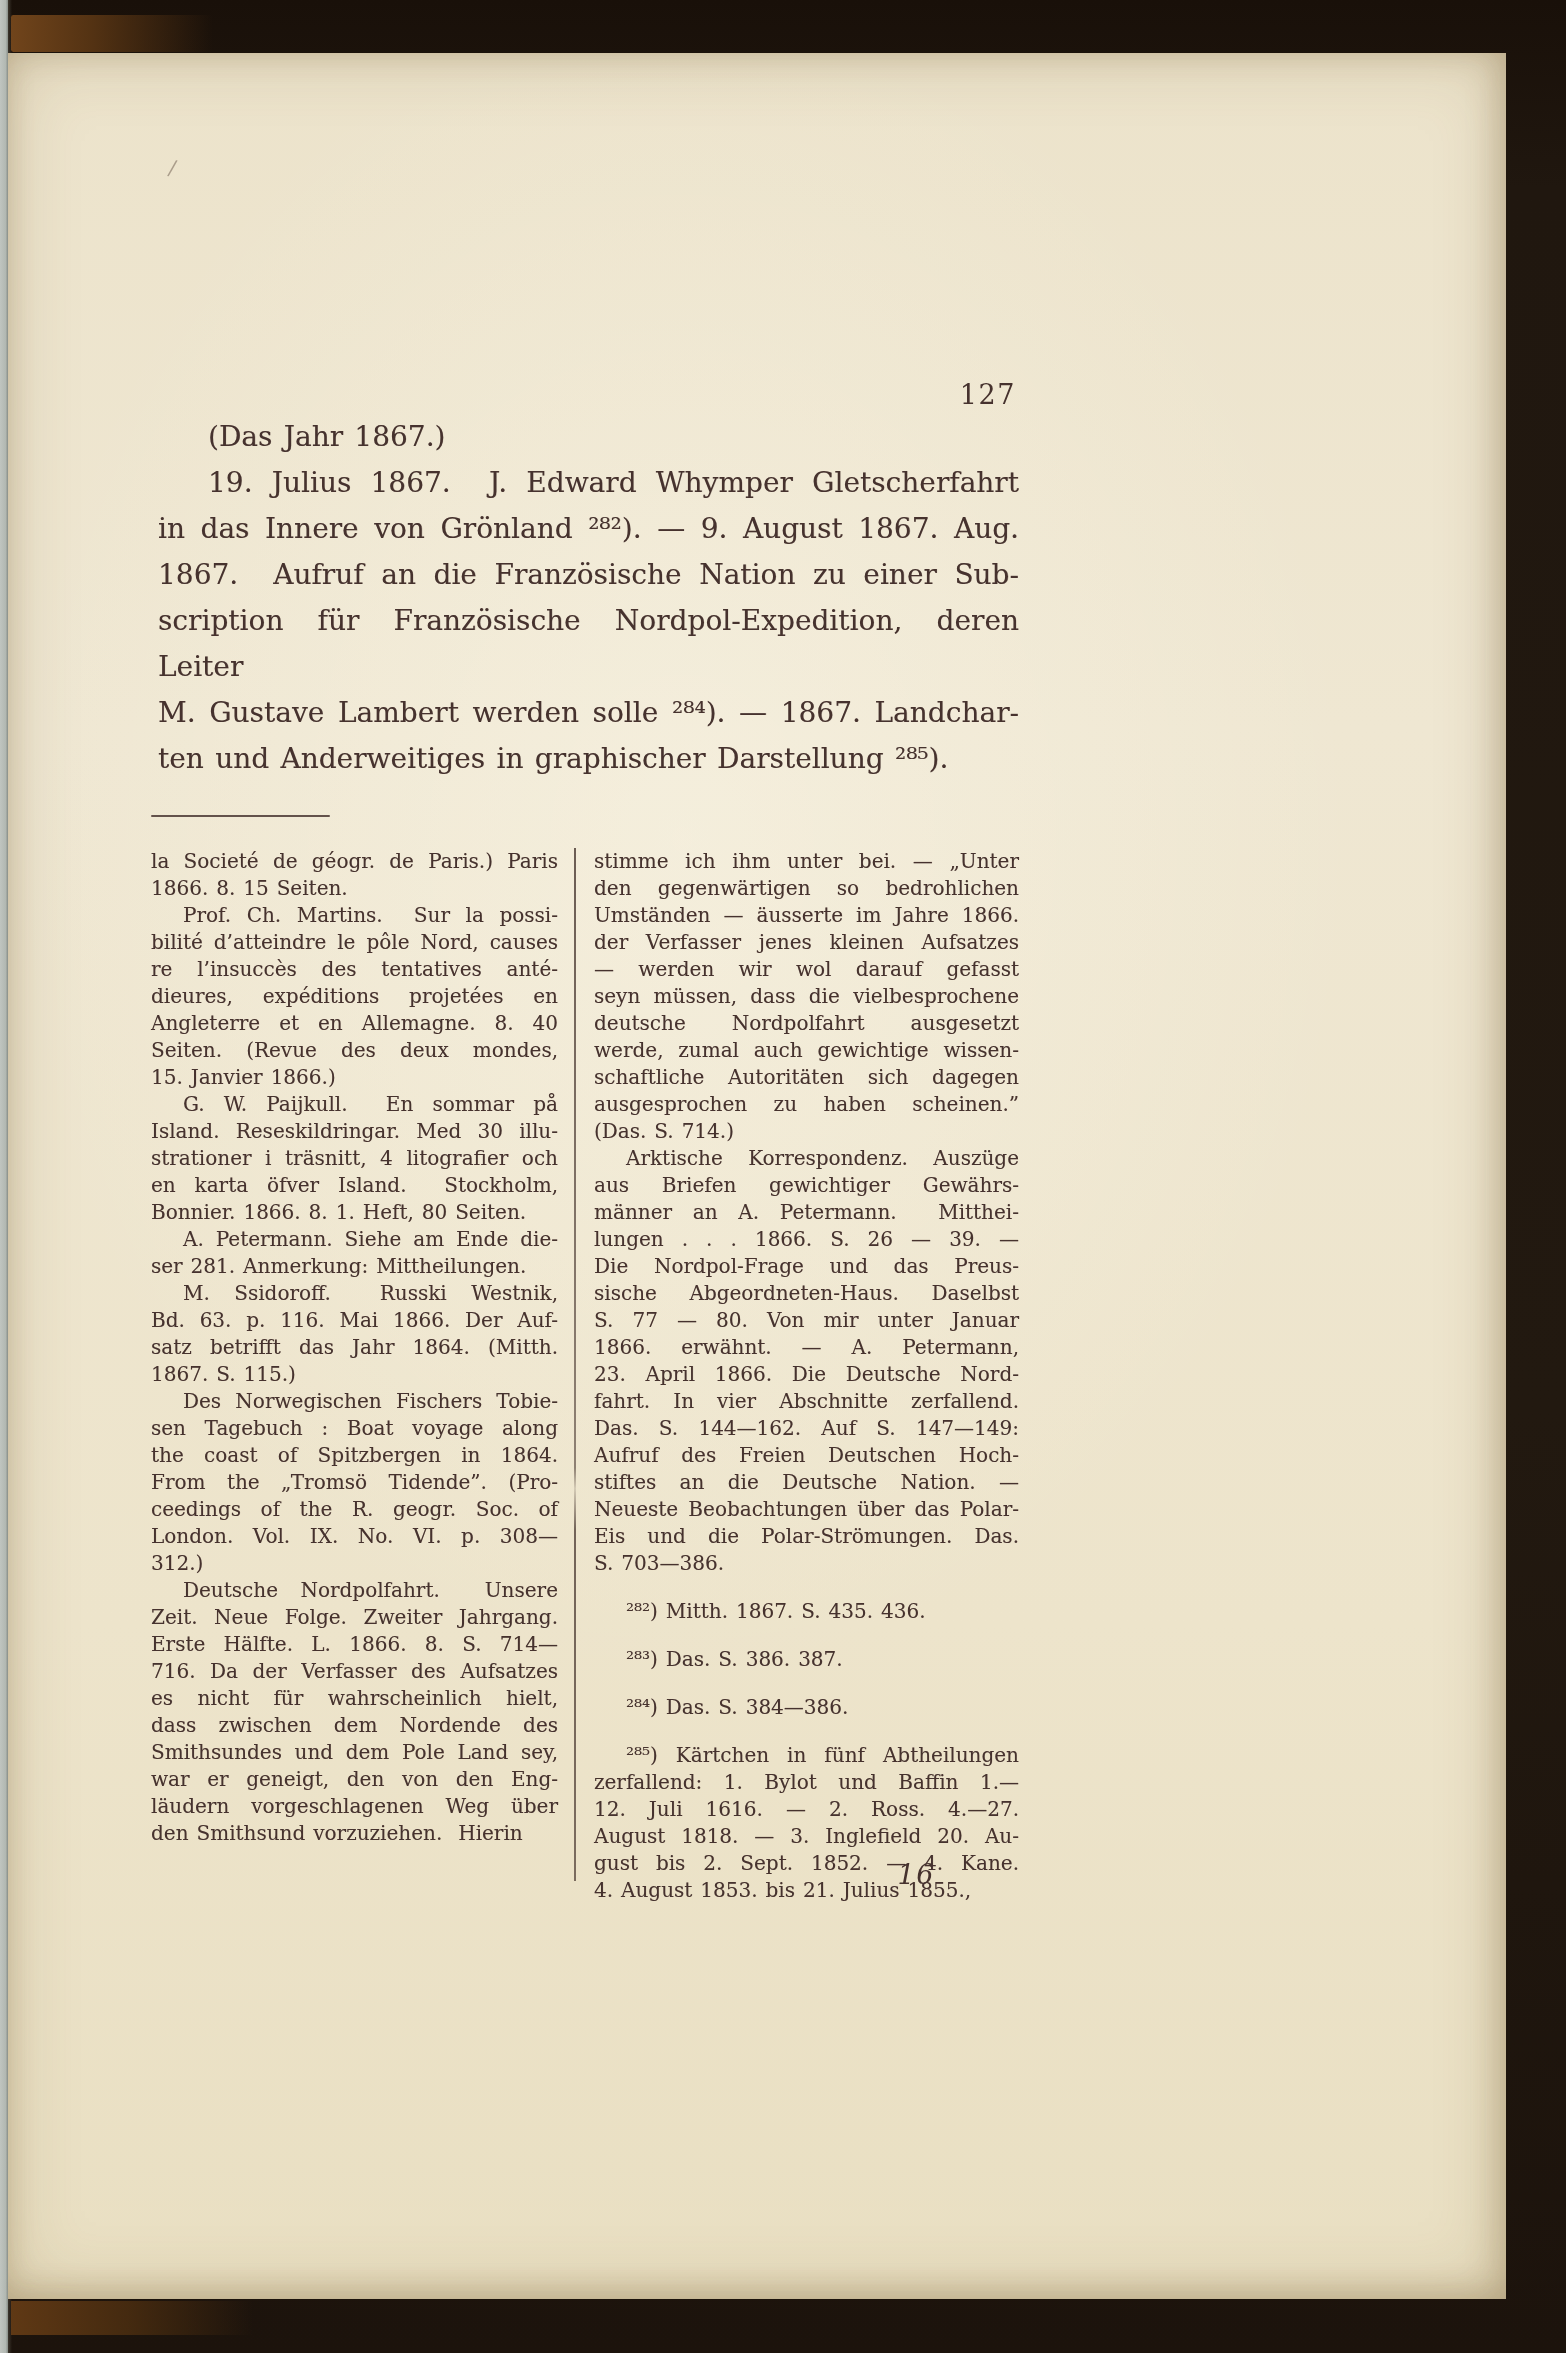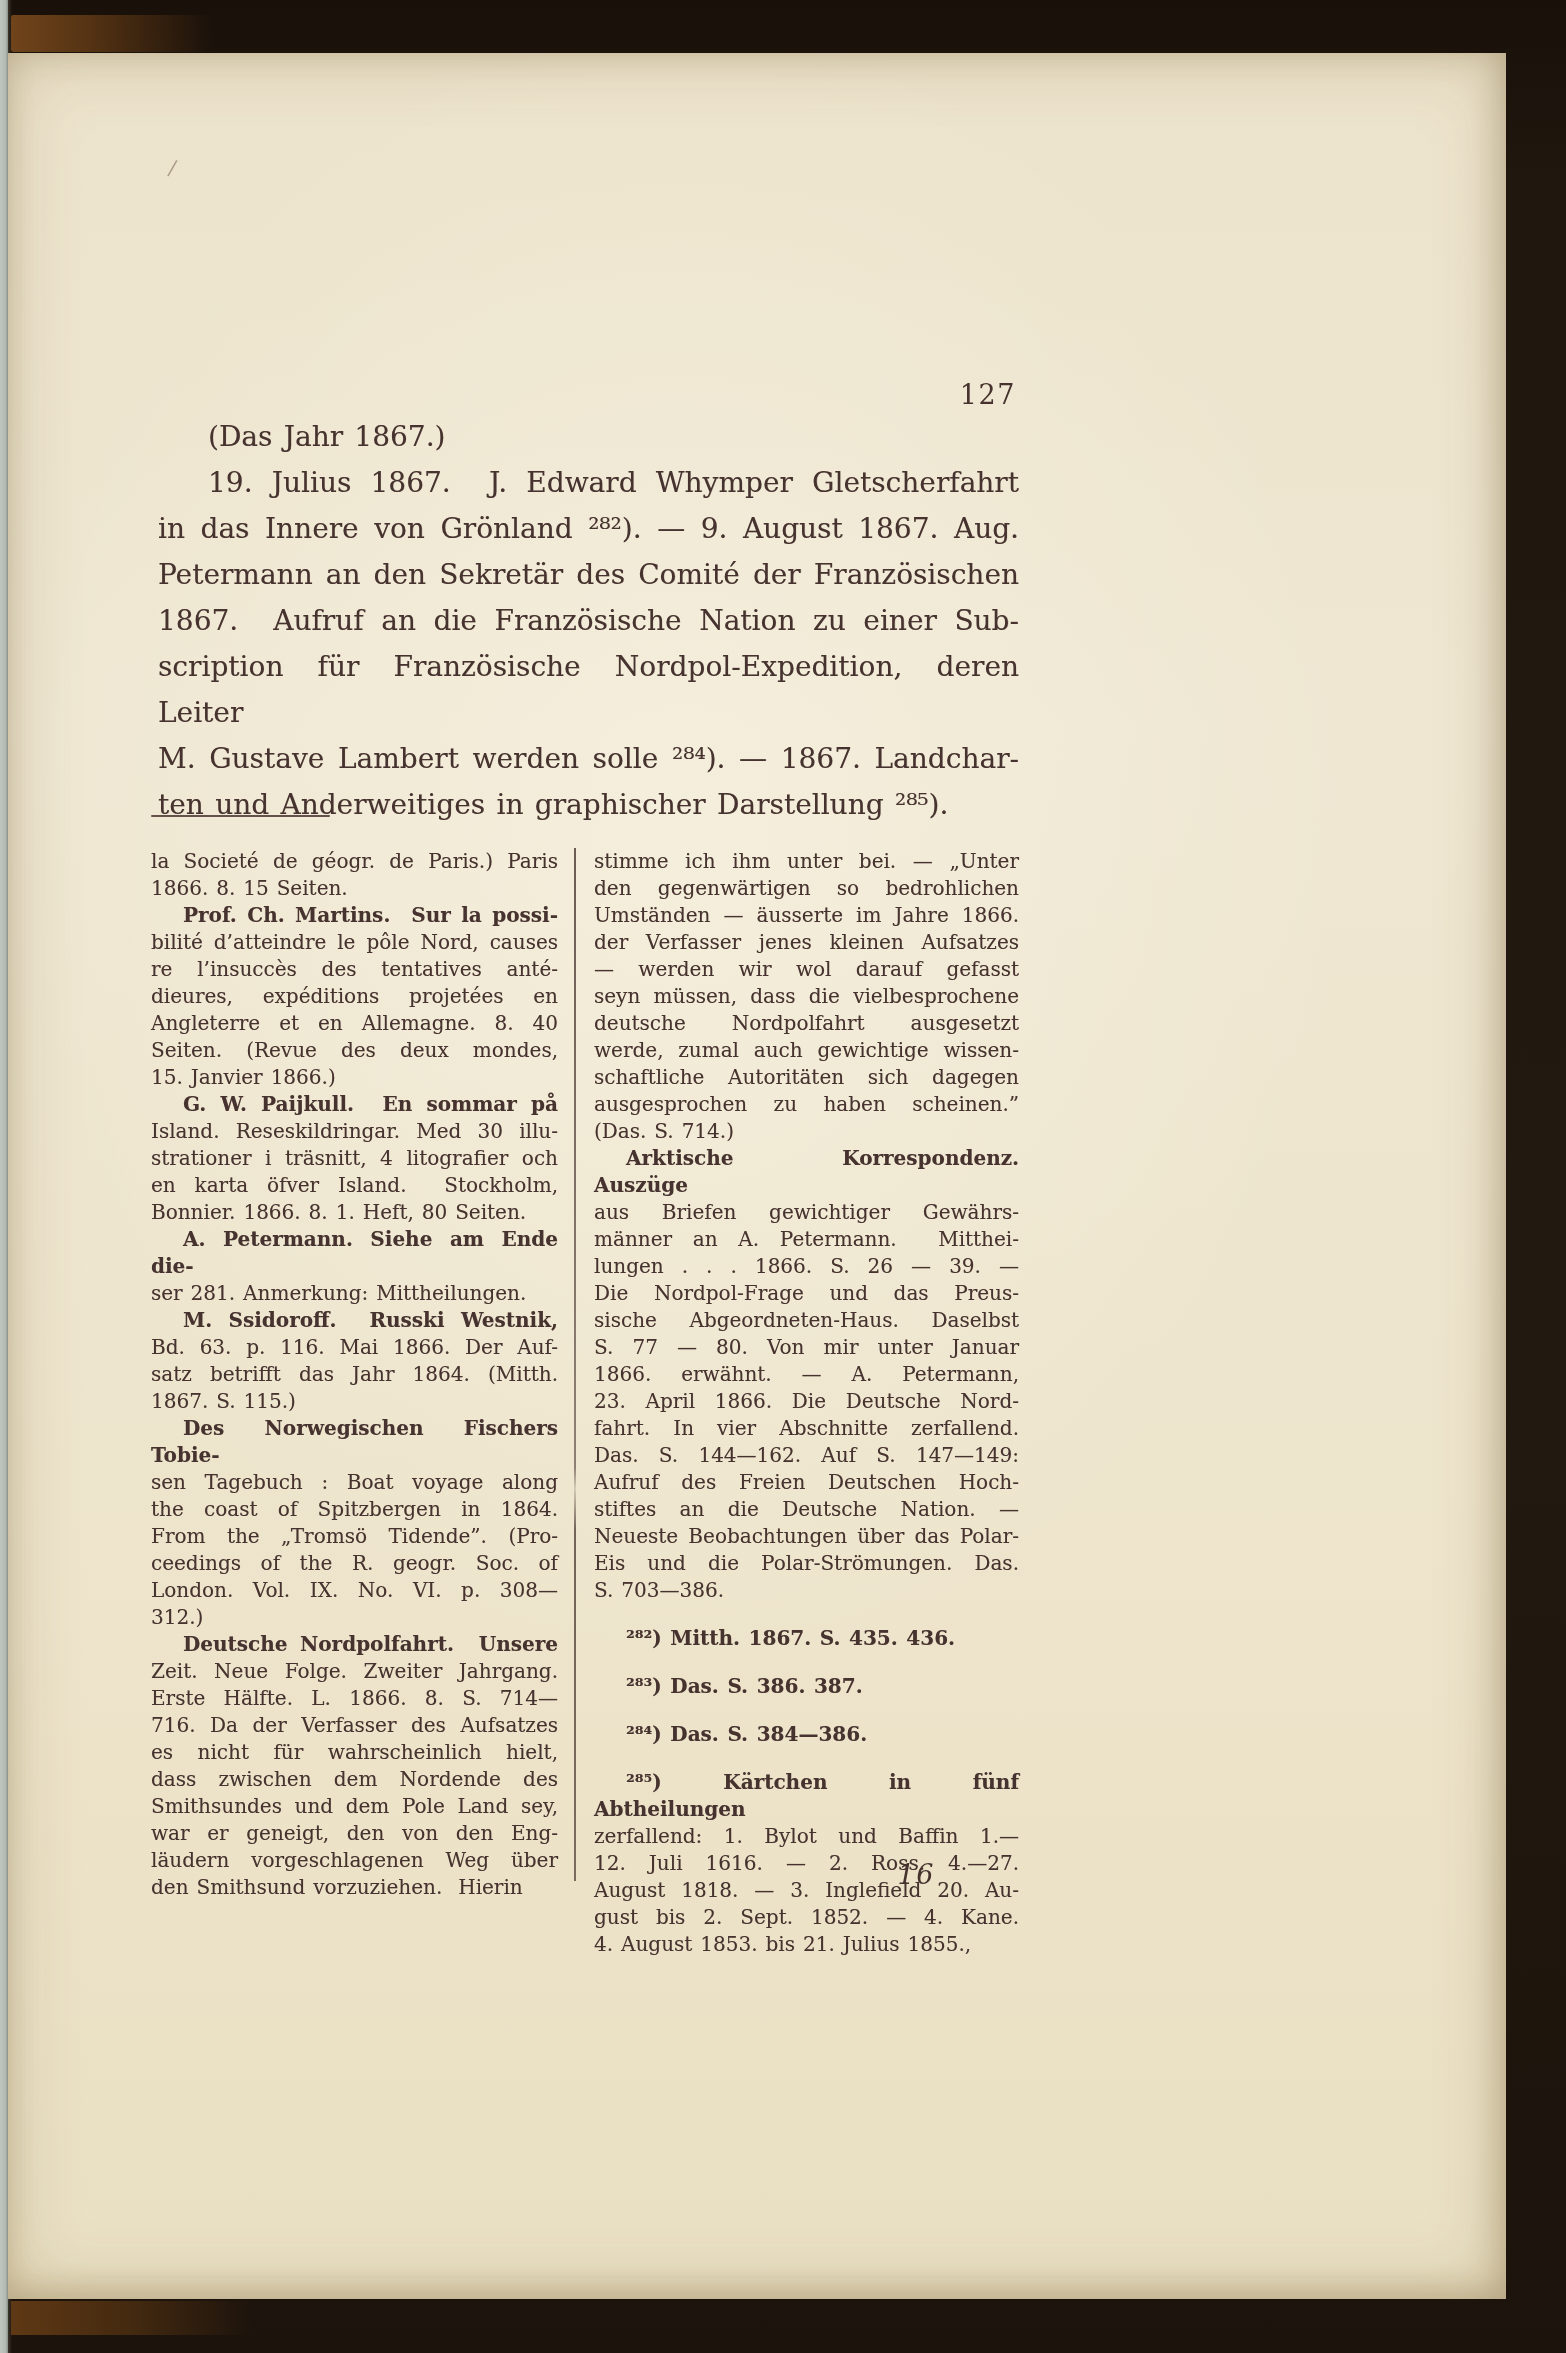--- a/index.html
+++ b/index.html
@@ -73,21 +73,21 @@
     position: absolute; left: 143px; top: 762px; width: 179px; height: 2.4px;
     background: #4a3732; opacity: .85; border-radius: 1.6px;
   }
 
   .fn {
     position: absolute; top: 795px;
     font-size: 20px; line-height: 27px;
     word-spacing: 1.6px;
     text-shadow: 0.2px 0.2px 0 rgba(60,40,35,.28);
   }
-  .fn .line.indent { text-indent: 32px; font-weight: bold; }
+  .fn .line.indent { text-indent: 32px; }
   .fn .line.gap { margin-top: 21px; }
   .fn-left  { left: 143px; width: 407px; }
   .fn-right { left: 586px; width: 425px; }
 
   .divider {
     position: absolute; left: 566px; top: 795px; width: 2px; height: 1033px;
     background: linear-gradient(180deg,
       rgba(62,44,38,.75) 0%, rgba(62,44,38,.55) 60%,
       rgba(62,44,38,.15) 62%, rgba(62,44,38,.7) 66%,
       rgba(62,44,38,.65) 100%);
@@ -109,21 +109,20 @@
 
   <div class="page">
     <div class="folio">127</div>
     <div class="artifact-mark">/</div>
 
     <div class="main-block">
       <div class="line pend heading">(Das Jahr 1867.)</div>
       <div>
           <div class="line indent">19. Julius 1867.&nbsp; J. Edward Whymper Gletscherfahrt</div>
           <div class="line">in das Innere von Grönland ²⁸²). — 9. August 1867.  Aug.</div>
-          <div class="line">Petermann an den Sekretär des Comité der Französischen</div>
           <div class="line">1867.&nbsp; Aufruf an die Französische Nation zu einer Sub-</div>
           <div class="line">scription für Französische Nordpol-Expedition, deren Leiter</div>
           <div class="line">M. Gustave Lambert werden solle ²⁸⁴). — 1867. Landchar-</div>
           <div class="line pend">ten und Anderweitiges in graphischer Darstellung ²⁸⁵).</div>
         </div>
     </div>
 
     <div class="rule"></div>
     <div class="divider"></div>
 

